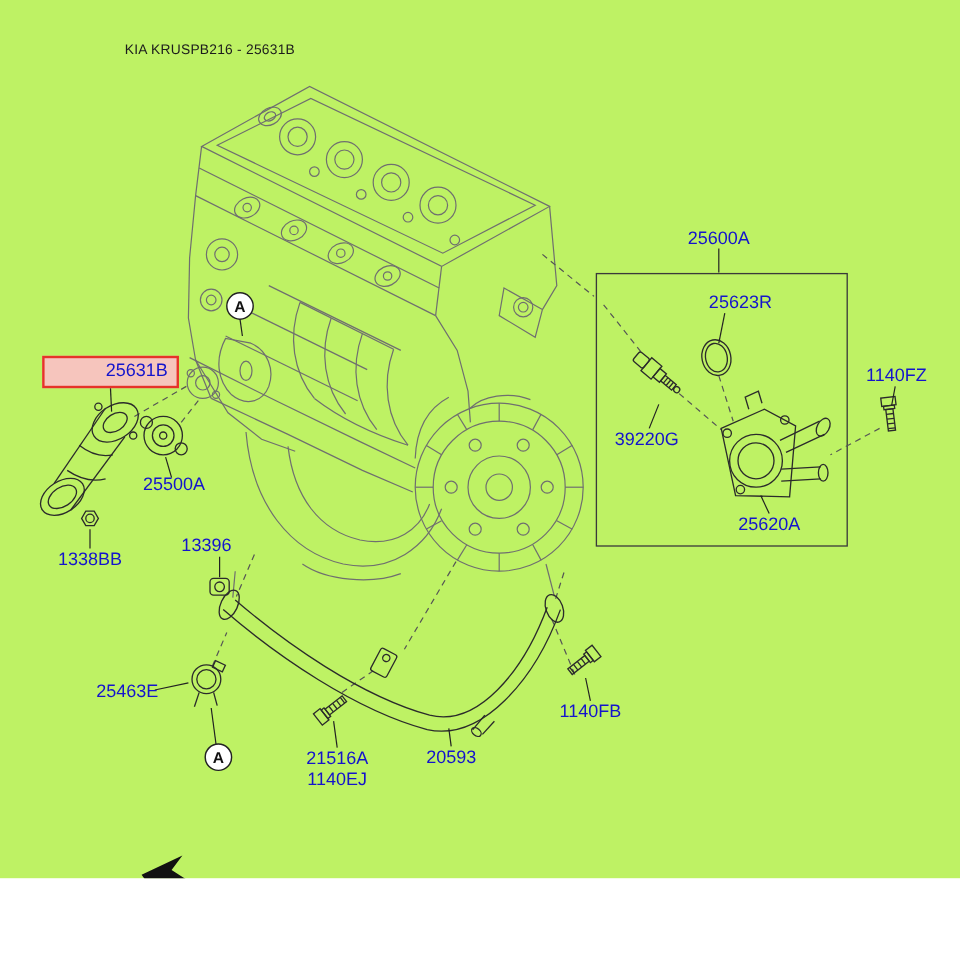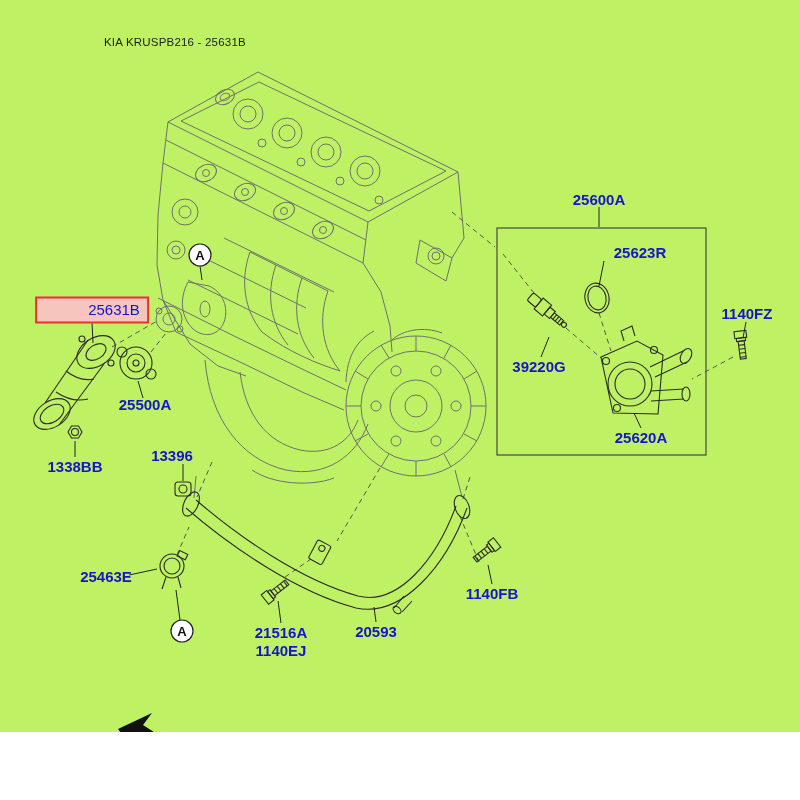--- a/index.html
+++ b/index.html
@@ -2,21 +2,21 @@
 <html><head>
 <meta charset="utf-8">
 <style>
   html,body{margin:0;padding:0;background:#fff;}
   .page{position:relative;width:800px;height:732px;background:#bef264;overflow:hidden;
         font-family:"Liberation Sans", sans-serif;}
   .stage{position:absolute;left:0;top:0;width:800px;height:800px;}
   .diagram-title{position:absolute;left:104px;top:36px;font-size:11.5px;color:#1c1c1c;
         letter-spacing:.2px;}
   .part-label{position:absolute;transform:translate(-50%,-50%);color:var(--label_blue,#1414cc);
-        font-size:15px;white-space:nowrap;cursor:pointer;line-height:1;font-weight:bold;}
+        font-size:15px;white-space:nowrap;cursor:pointer;line-height:1;}
   .red-box{position:absolute;left:92px;top:310px;transform:translate(-50%,-50%);
         padding:2px 7px 3px;border:2px solid var(--highlight_border,#e63329);
         background:var(--highlight_fill,#f6c5bd);cursor:pointer;}
   .red-box .inner-label{color:var(--label_blue,#1414cc);font-size:15px;white-space:nowrap;line-height:1;margin-left:44px;}
   .fr-label{position:absolute;left:84px;top:731px;font-size:18px;font-weight:normal;color:#111;}
 </style>
 </head>
 <body style="--label_blue: #1414cc; --highlight_border: #e63329; --highlight_fill: #f6c5bd; --line_dark: #222222; --engine_gray: #6f6f6f;">
 
 <div class="page">
@@ -254,21 +254,21 @@
     <g>
       <line x1="180" y1="620" x2="176" y2="590" stroke="#222" stroke-width="1"></line>
       <circle cx="182" cy="631" r="11" fill="#ffffff" stroke="#222" stroke-width="1.2"></circle>
       <text x="182" y="636" text-anchor="middle" font-size="13" font-weight="bold" fill="#111" font-family="Liberation Sans, sans-serif">A</text>
     </g>
 
     <polygon points="118,729 152,713 143,725 157,734 126,740" fill="#111"></polygon>
   </svg>
 
   <div class="part-label" style="left:599px;top:199px">25600A</div>
-  <div class="part-label" style="left:640px;top:252px">25623R</div>
+  <div class="part-label" style="left:617px;top:252px">25623R</div>
   <div class="part-label" style="left:539px;top:366px">39220G</div>
   <div class="part-label" style="left:641px;top:437px">25620A</div>
   <div class="part-label" style="left:747px;top:313px">1140FZ</div>
 
   <div class="red-box">
     <span class="inner-label">25631B</span>
   </div>
 
   <div class="part-label" style="left:145px;top:404px">25500A</div>
   <div class="part-label" style="left:75px;top:466px">1338BB</div>

